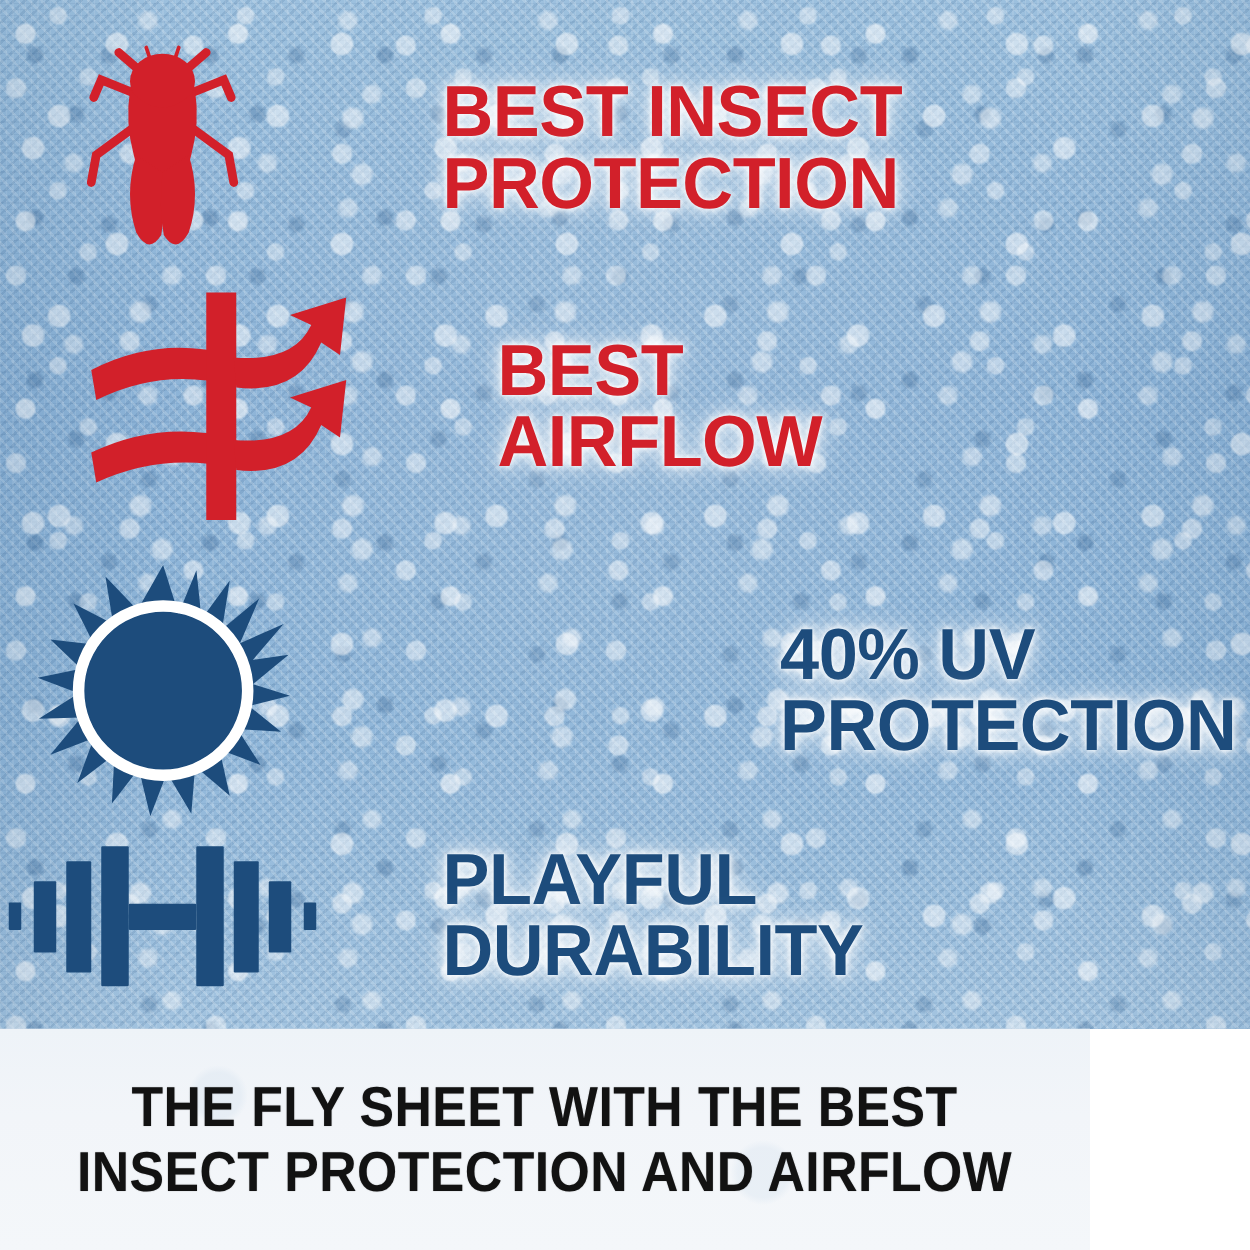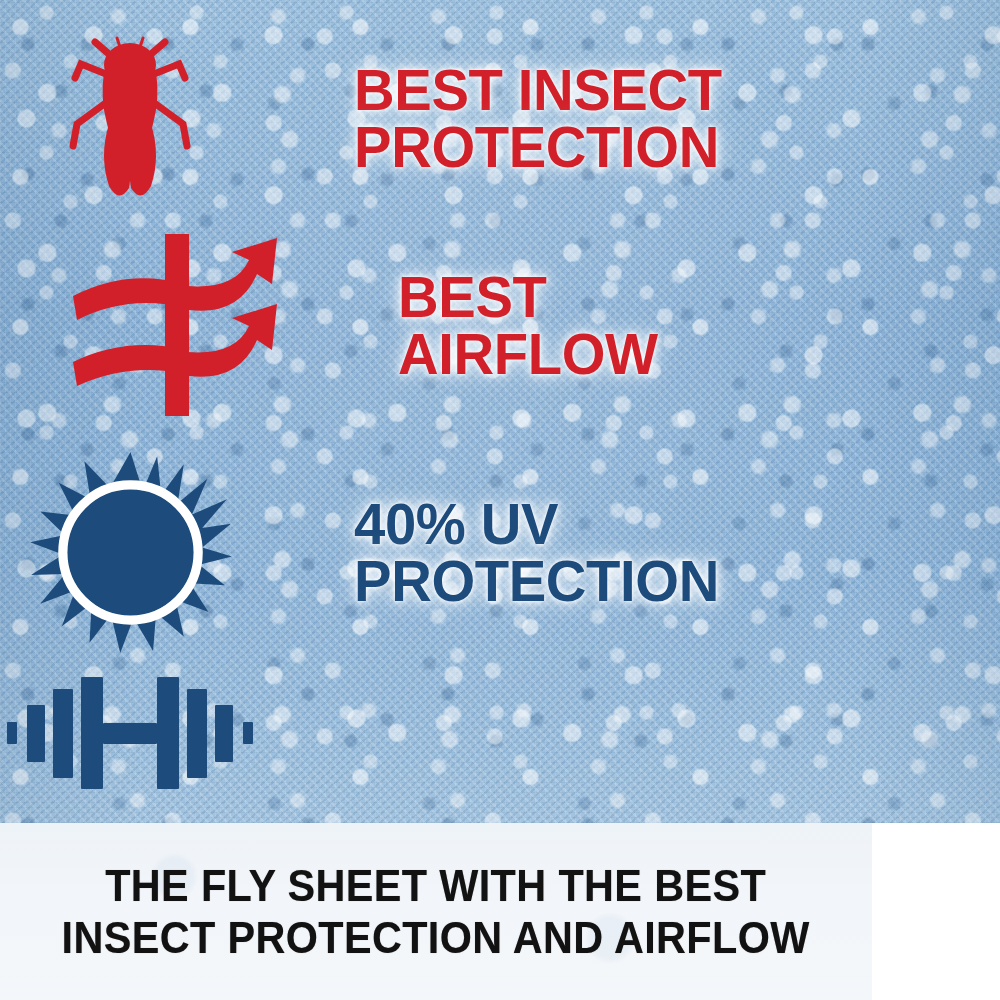--- a/index.html
+++ b/index.html
@@ -94,21 +94,21 @@
     color:#1d4c7c;
     text-shadow:
       0 0 4px rgba(255,255,255,.95),0 0 9px rgba(255,255,255,.9),
       0 0 17px rgba(255,255,255,.75),0 0 28px rgba(255,255,255,.55);
   }
 
   #row-insect{left:0;top:28px;width:1000px;height:180px;}
   #row-insect .label{font-size:58px;}
   #row-airflow{left:0;top:232px;width:1000px;height:186px;padding-left:44px;}
   #row-airflow .label{font-size:58px;}
-  #row-uv{left:0;top:448px;width:1000px;height:208px;}
+  #row-uv{left:0;top:448px;width:1000px;height:208px;justify-content:space-between;}
   #row-uv .label{font-size:58px;}
   #row-durability{left:0;top:658px;width:1000px;height:148px;}
   #row-durability .label{font-size:58px;}
 
   .text-col{margin-left:94px;}
 </style>
 </head>
 <body>
 
 <div id="infographic">
@@ -195,20 +195,24 @@
 
           <rect x="98" y="56" width="54" height="21" rx="1"></rect>
 
           <rect x="152" y="10" width="22" height="112" rx="1"></rect>
           <rect x="182" y="22" width="20" height="89" rx="1"></rect>
           <rect x="210" y="38" width="18" height="57" rx="1"></rect>
           <rect x="238" y="55" width="10" height="22" rx="1"></rect>
         </g>
       </svg>
     </div>
+    <div class="text-col">
+      <div class="label navy">PLAYFUL
+DURABILITY</div>
+    </div>
   </div>
 
   <div class="caption-band">
     <div class="caption-text">THE FLY SHEET WITH THE BEST
 INSECT PROTECTION AND AIRFLOW</div>
   </div>
 
 </div>
 
 </body></html>

